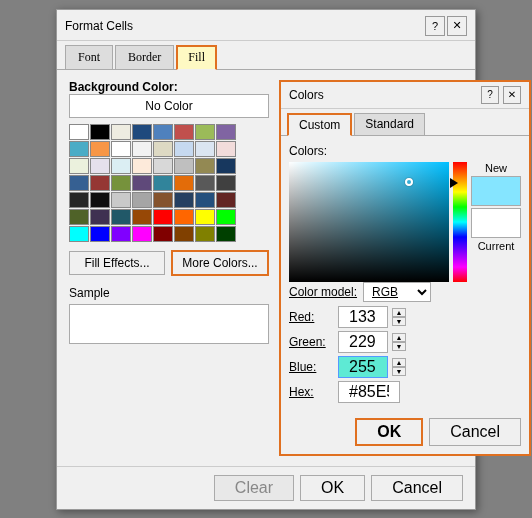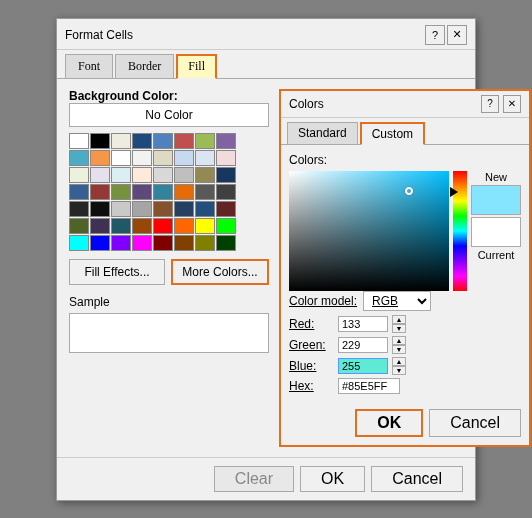--- a/index.html
+++ b/index.html
@@ -89,20 +89,21 @@
     .color-cell {
       width: 20px; height: 16px;
       cursor: pointer;
       border: 1px solid #888;
     }
 
     .bottom-btns {
       display: flex;
       gap: 6px;
       margin-top: 6px;
+      align-items: center;
     }
     .fill-effects-btn, .more-colors-btn {
       padding: 4px 8px;
       background: #f0f0f0;
       border: 1px solid #aaa;
       cursor: pointer;
       font-size: 12px;
       flex: 1;
     }
     .more-colors-btn {
@@ -263,22 +264,22 @@
     }
     .color-input-label {
       font-size: 12px;
       width: 45px;
       text-decoration: underline;
     }
     .color-input-field {
       width: 50px;
       border: 1px solid #aaa;
       background: #fff;
-      padding: 1px 3px;
-      font-size: 11px;
+      padding: 1px 10px;
+      font-size: 16px;
     }
     .color-input-field.highlighted {
       background: #5eead4;
       border: 1px solid #5599ff;
     }
     .spin-btns {
       display: flex;
       flex-direction: column;
     }
     .spin-btn {
@@ -448,22 +449,22 @@
     <div class="colors-dialog">
       <div class="colors-titlebar">
         <span class="colors-title">Colors</span>
         <div class="colors-titlebar-controls">
           <button class="colors-btn-small">?</button>
           <button class="colors-btn-small">✕</button>
         </div>
       </div>
 
       <div class="colors-tabs">
+        <div class="colors-tab active custom-tab-box">Custom</div>
         <div class="colors-tab">Standard</div>
-        <div class="colors-tab active custom-tab-box">Custom</div>
       </div>
 
       <div class="colors-content">
         <div class="colors-label">Colors:</div>
 
         <div class="picker-and-nc">
 
           <div class="color-picker-gradient">
             <div class="gradient-base" style="background: linear-gradient(to right,
                 hsl(195,100%,100%) 0%,

